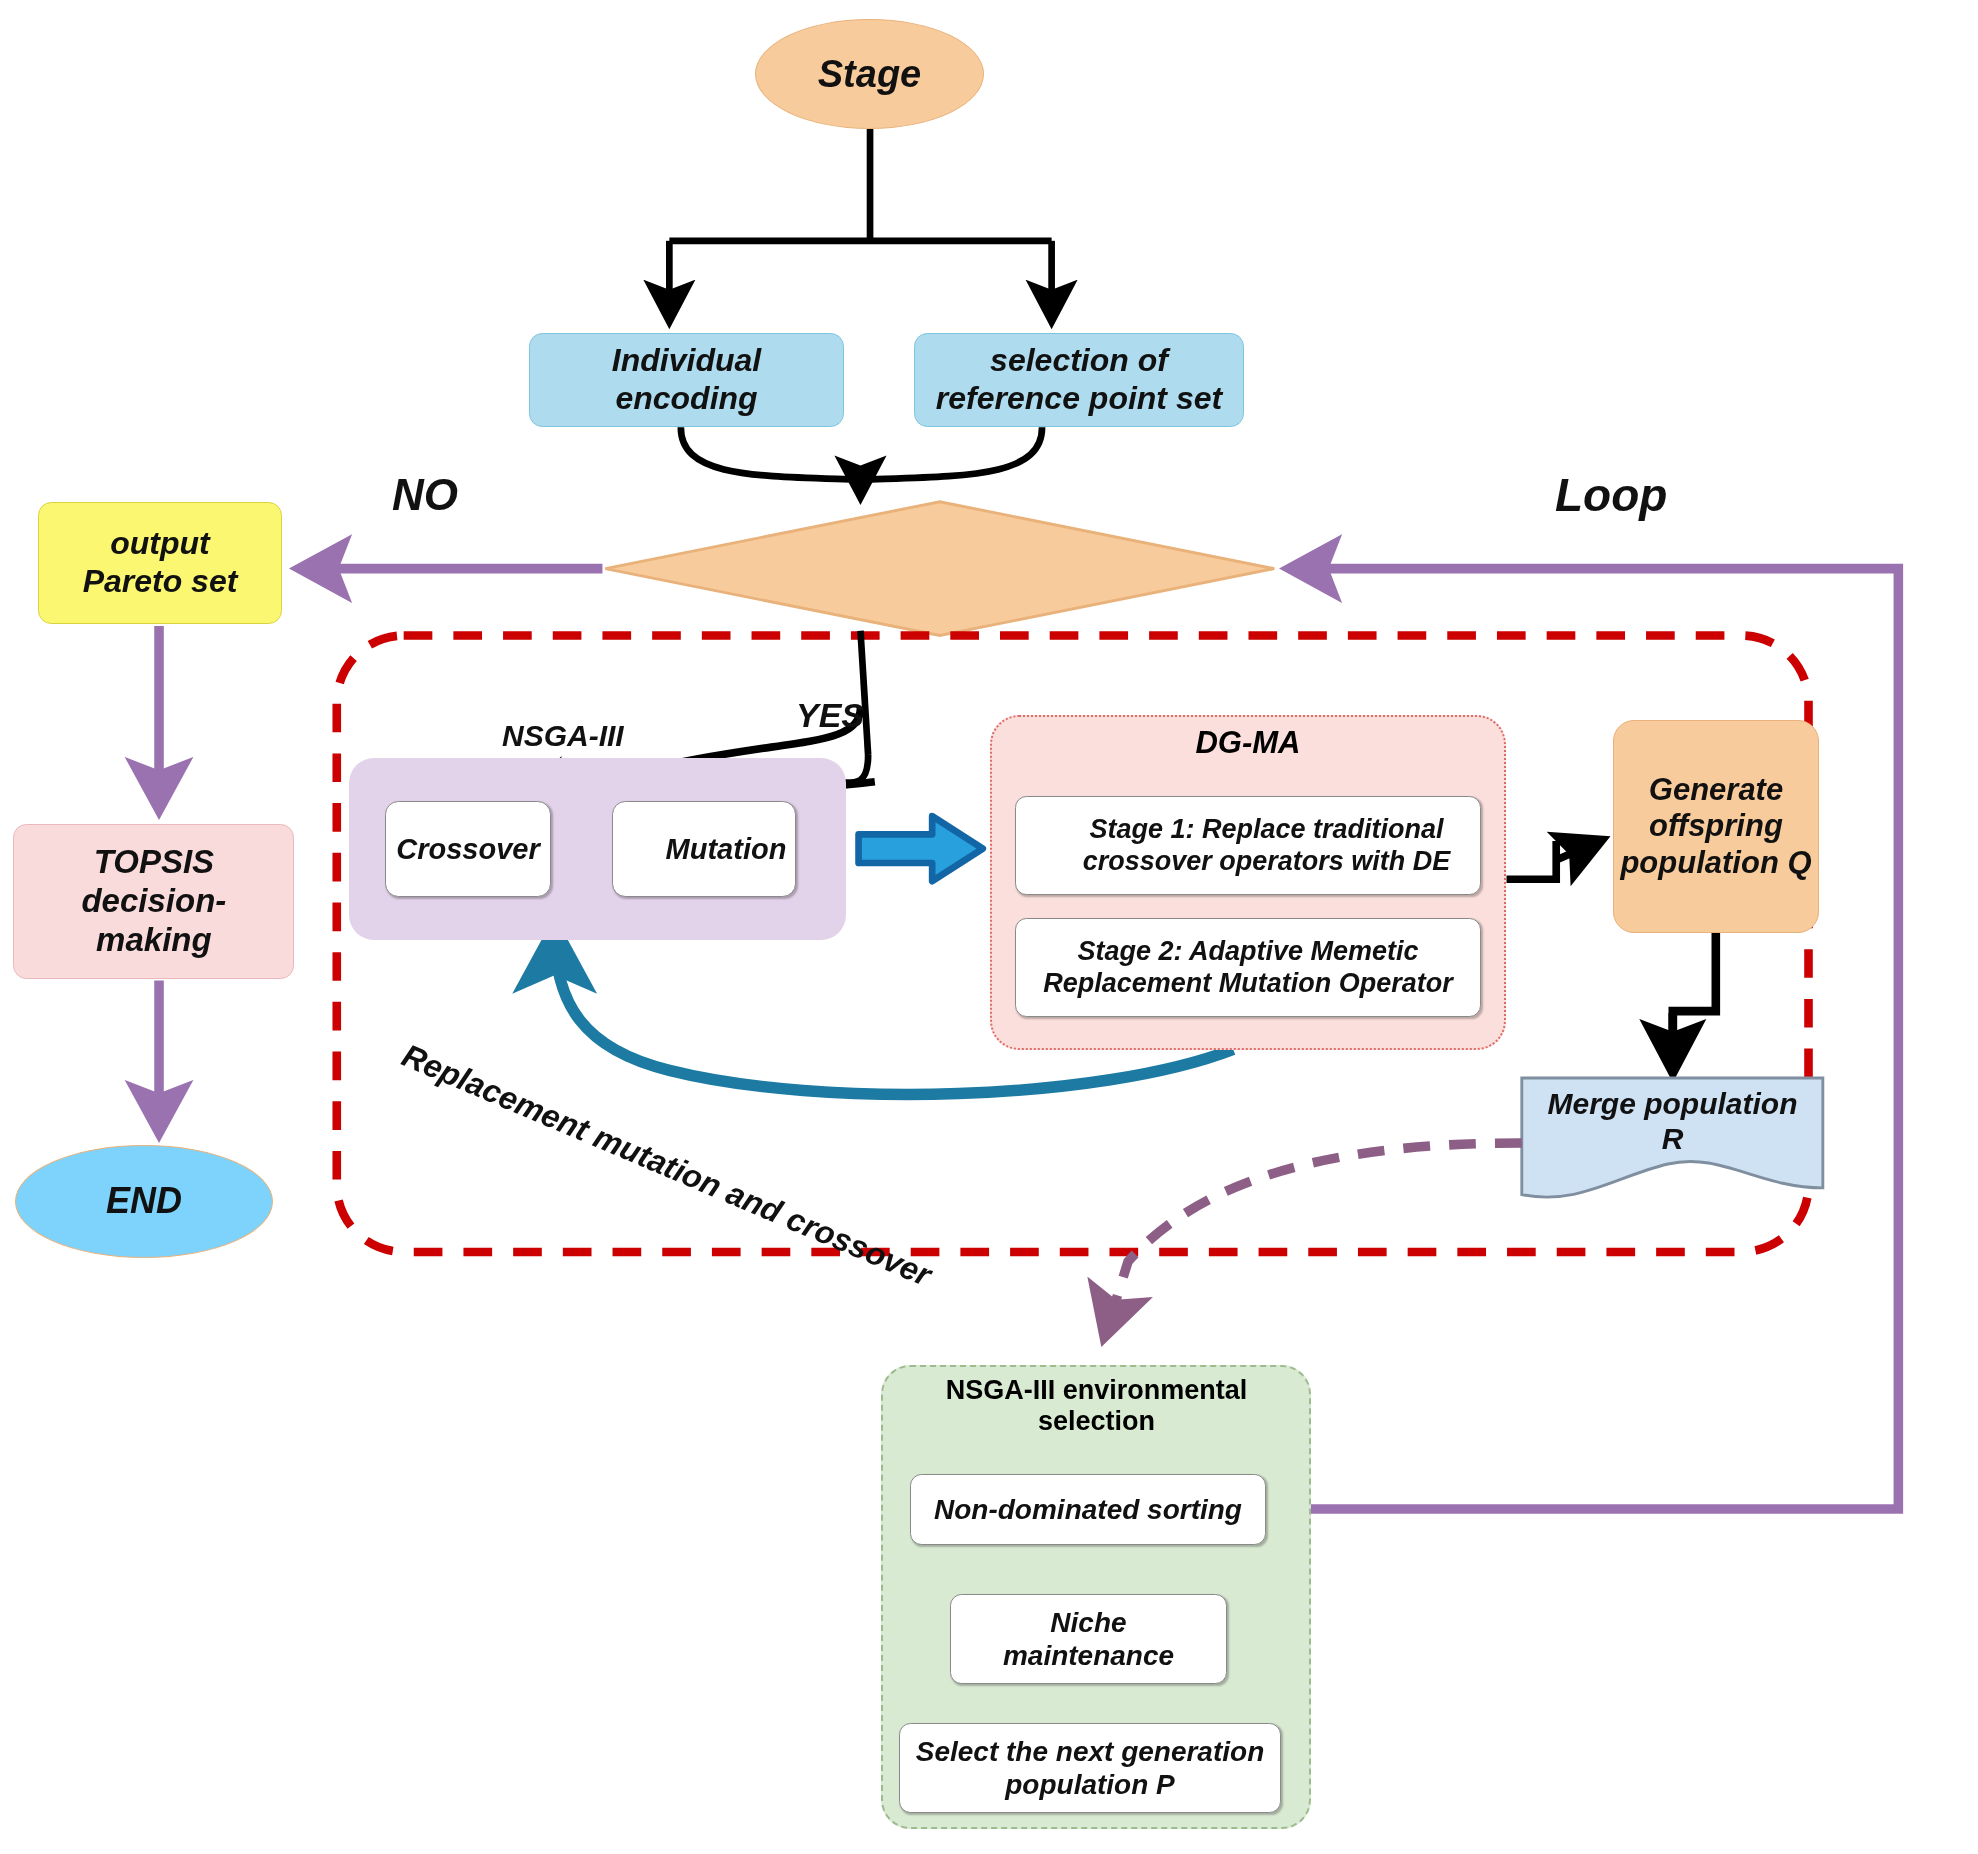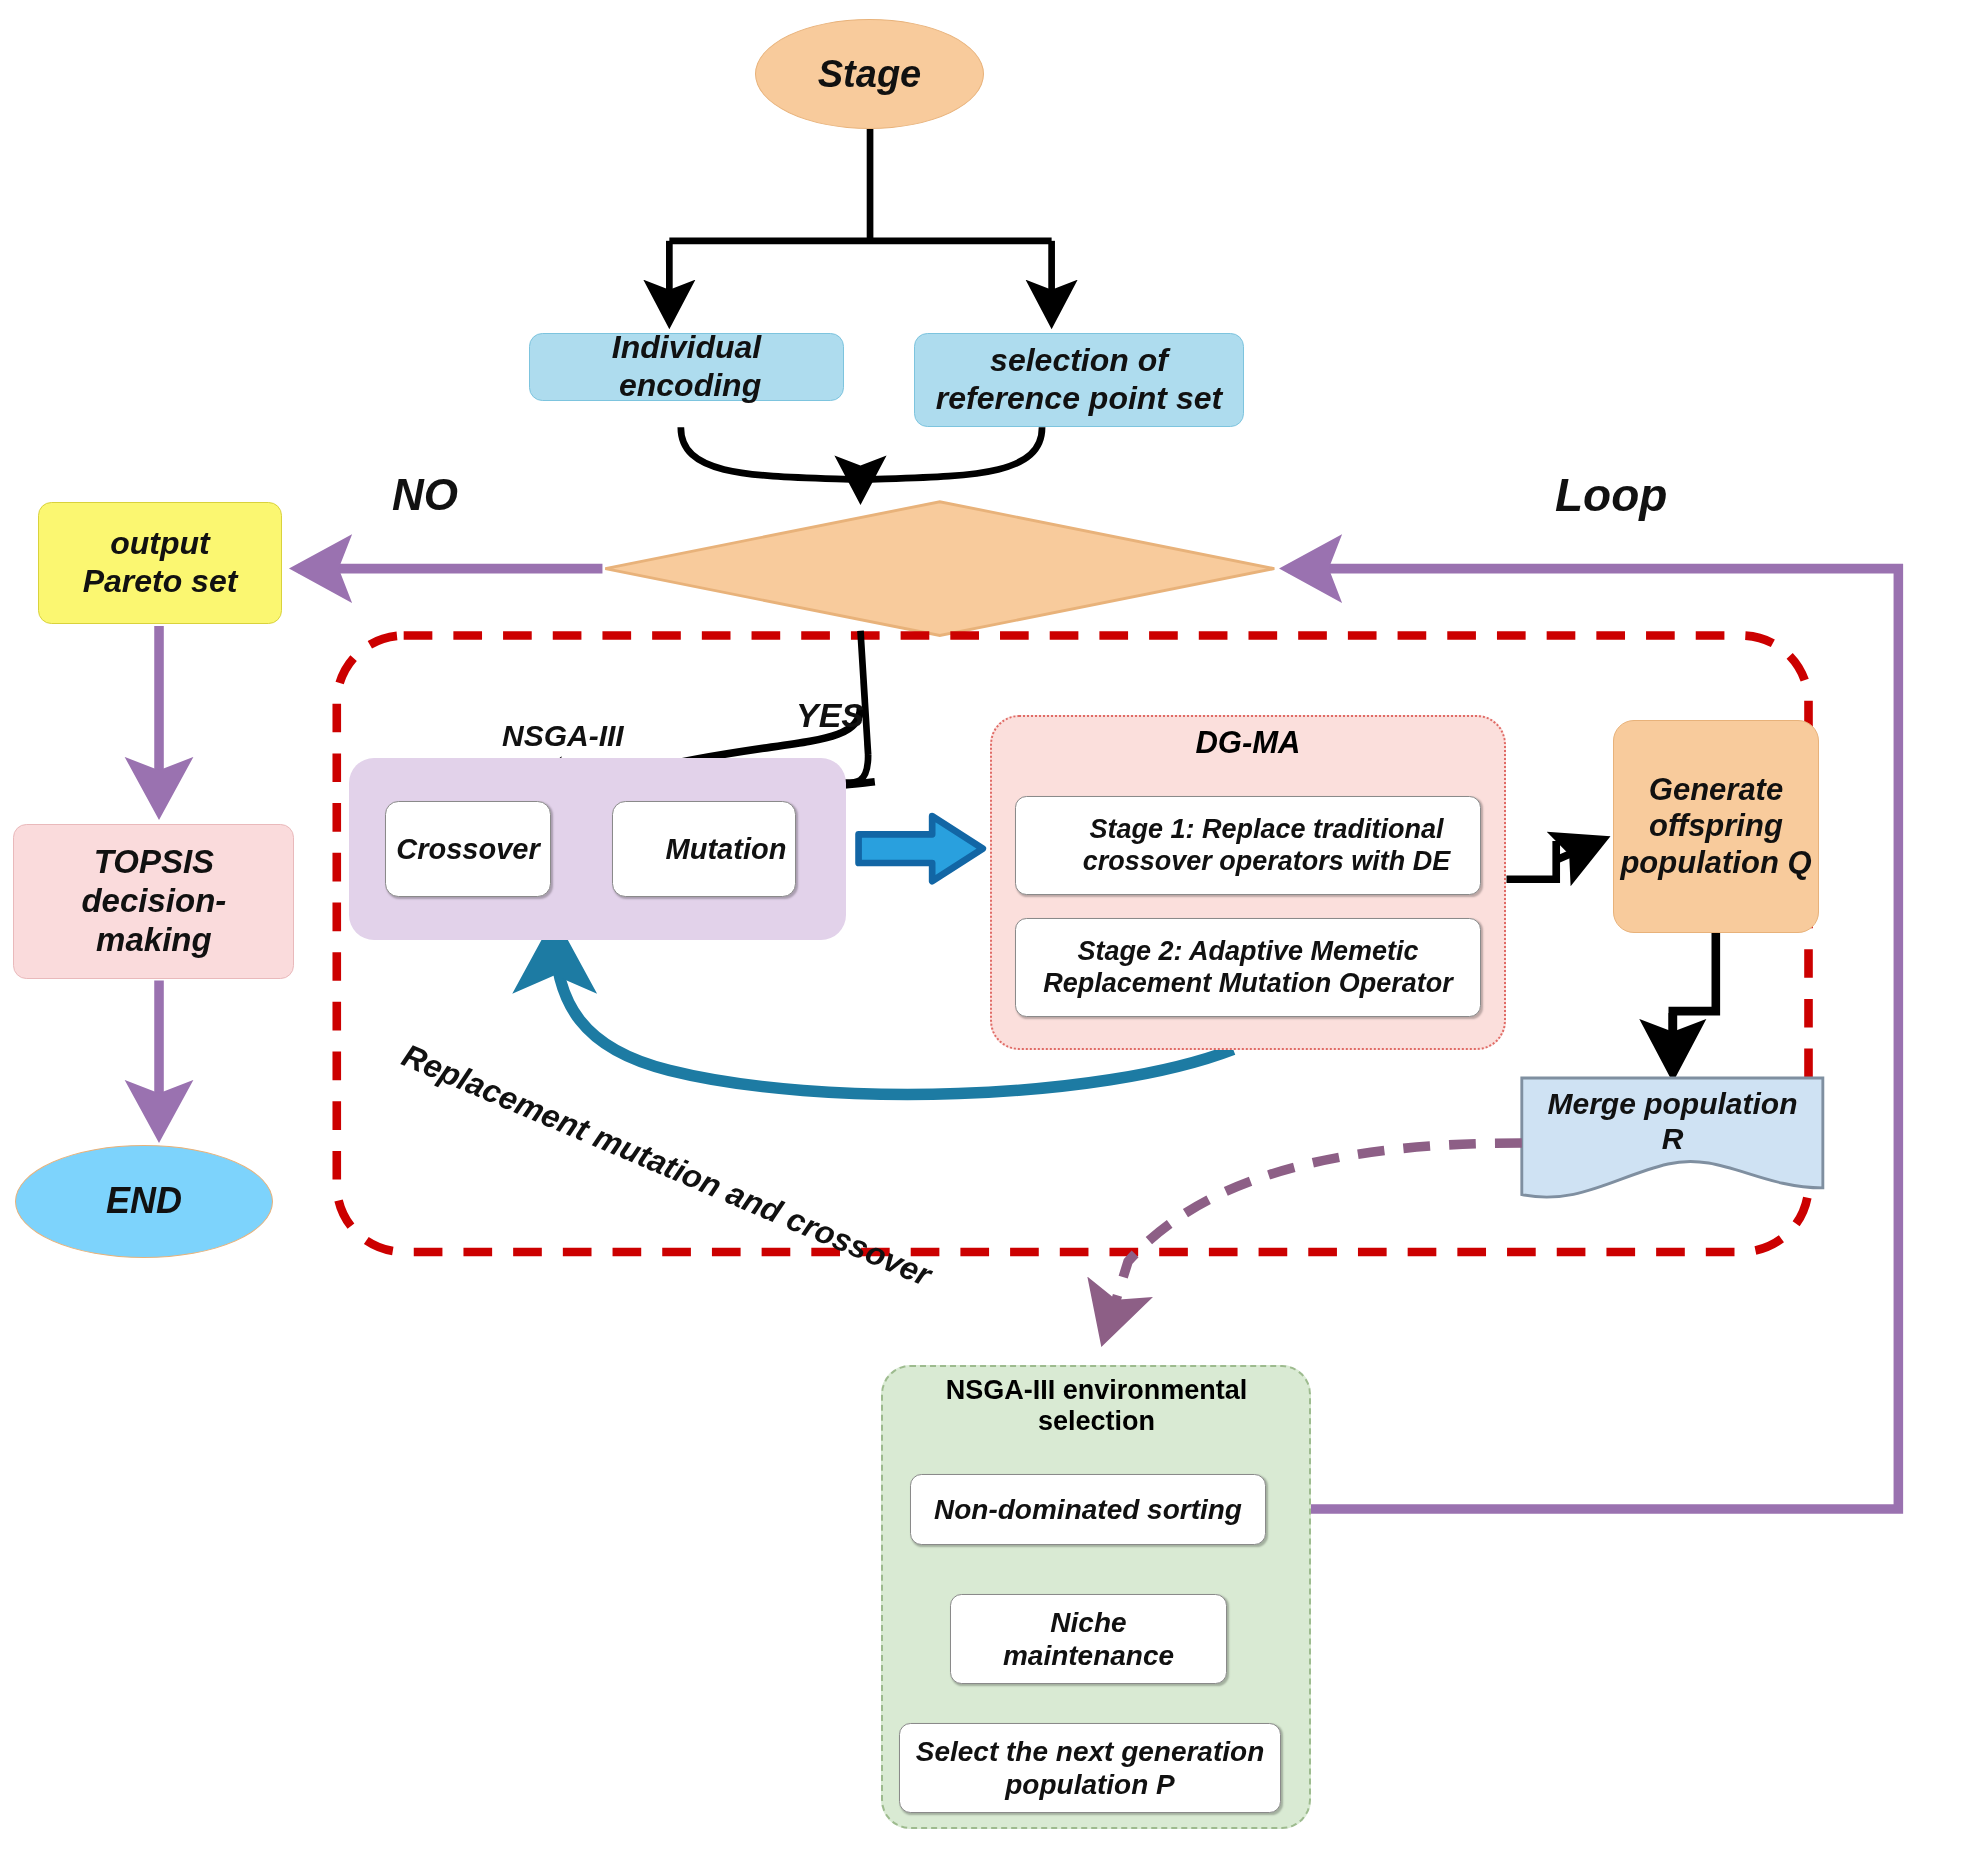--- a/index.html
+++ b/index.html
@@ -8,22 +8,22 @@
   #svg-layer{position:absolute;left:0;top:0;width:1979px;height:1854px;}
   .node{position:absolute;box-sizing:border-box;display:flex;align-items:center;
         justify-content:center;text-align:center;font-style:italic;font-weight:bold;
         color:#111;line-height:1.18;z-index:5;}
   .ellipse{border-radius:50%;}
   .lbl{position:absolute;font-style:italic;font-weight:bold;color:#111;z-index:6;white-space:nowrap;}
 
   
   #n-start{left:755px;top:19px;width:229px;height:110px;background:#f8cb9c;
            border:1.9px solid #e8b27a;font-size:38px;}
-  #n-individual{left:529px;top:333px;width:315px;height:68px;background:#aedcee;
-           border:1.9px solid #7dc4de;border-radius:13.4px;font-size:32px;text-align:right;}
+  #n-individual{left:529px;top:333px;width:315px;height:94px;background:#aedcee;
+           border:1.9px solid #7dc4de;border-radius:13.4px;font-size:32px;}
   #n-refpoint{left:914px;top:333px;width:330px;height:94px;background:#aedcee;
            border:1.9px solid #7dc4de;border-radius:13.4px;font-size:32px;}
   #n-diamond{left:605px;top:502px;width:669px;height:134px;font-size:33px;}
   #n-output{left:38px;top:502px;width:244px;height:122px;background:#fbf771;
            border:1.9px solid #d9d23c;border-radius:13.4px;font-size:32px;}
   #n-topsis{left:13.4px;top:824px;width:281px;height:155px;background:#fadbdc;
            border:1.9px solid #e9b9bb;border-radius:13.4px;font-size:33px;}
   #n-end{left:15px;top:1145px;width:258px;height:113px;background:#7dd3fc;
            border:1.9px solid #e8b27a;font-size:36px;}
 

